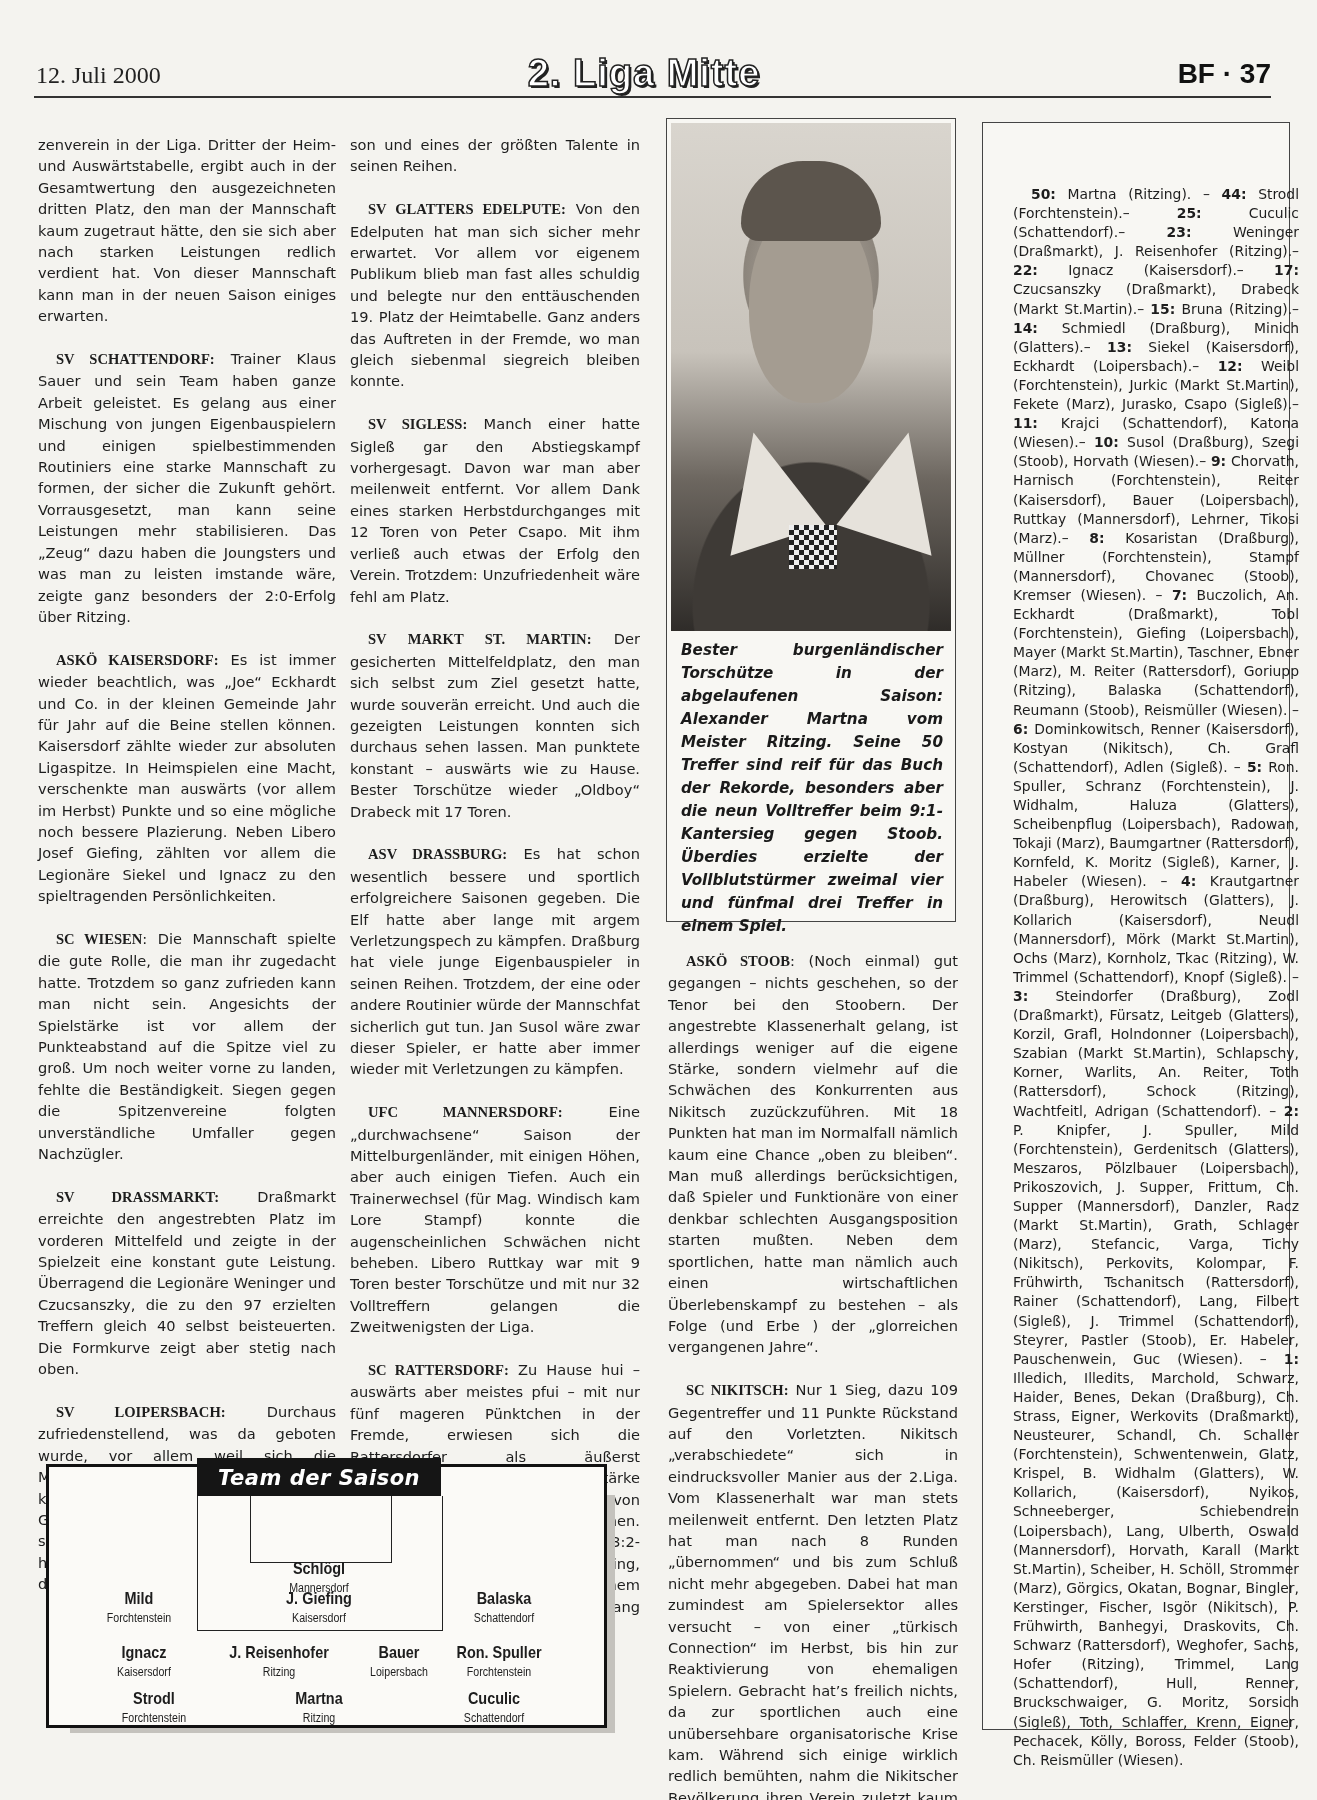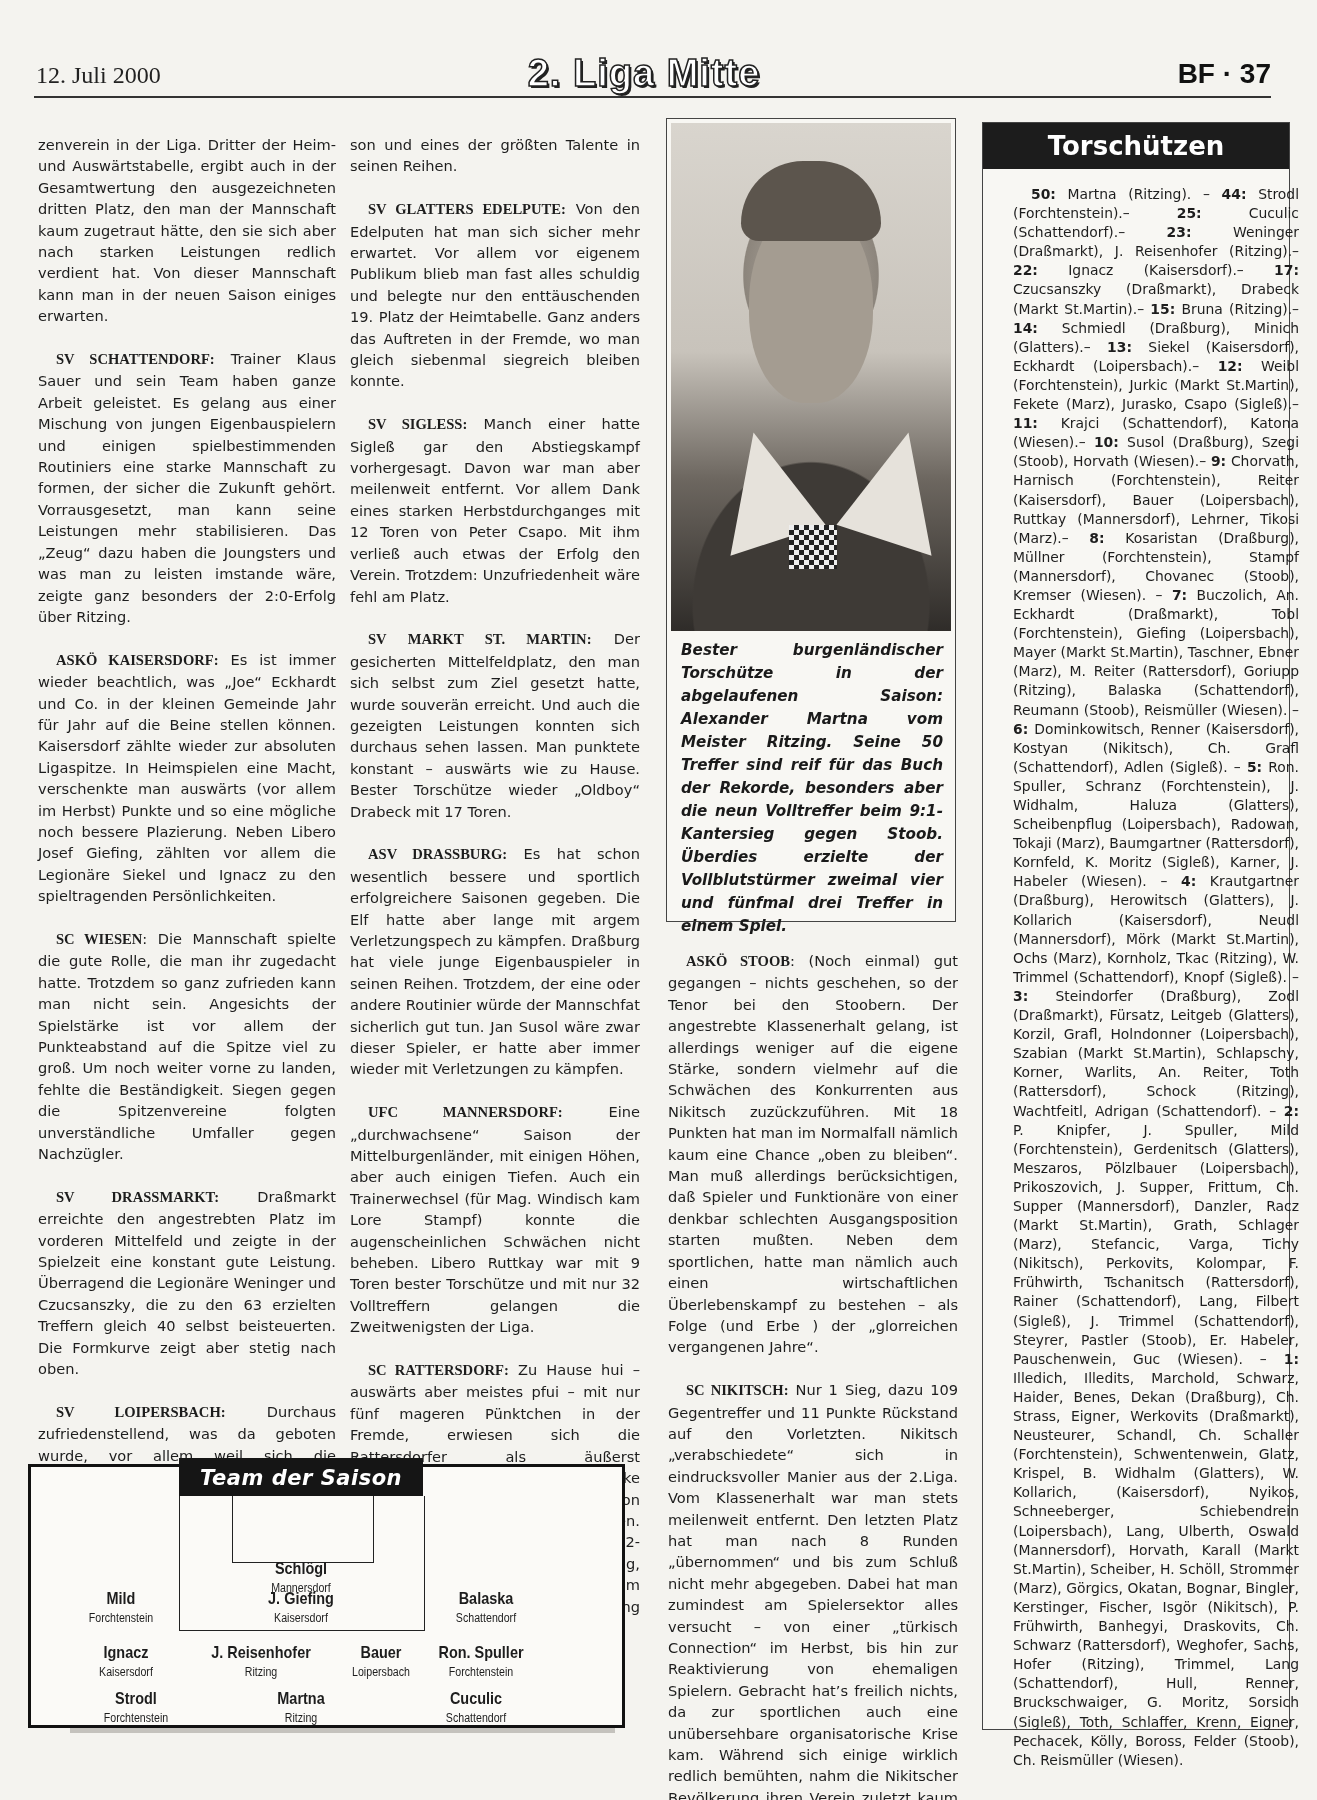--- a/index.html
+++ b/index.html
@@ -46,21 +46,21 @@
     font-family: "DejaVu Sans", sans-serif; font-style: italic; font-weight: bold; font-size: 15.2px; line-height: 23px;
     text-align: justify; color: #1a1a1a;
   }
 
   .ts-box { position: absolute; left: 982px; top: 122px; width: 306px; height: 1606px; border: 1.5px solid #444; background: #f8f7f3; }
   .ts-head { position: absolute; left: 0; top: 0; width: 306px; height: 46px; background: #1c1c1c; color: #fff; font-family: "DejaVu Sans", sans-serif; font-weight: bold; font-size: 26px; line-height: 46px; text-align: center; }
   .ts-body { position: absolute; left: 10px; top: 62px; width: 286px; font-size: 13.9px; line-height: 19.1px; text-align: justify; text-indent: 18px; margin-left: 20px; }
   .ts-body b { font-weight: bold; }
 
   .team-shadow { position: absolute; left: 70px; top: 1495px; width: 545px; height: 238px; background: #c4c2bd; }
-  .team-box { position: absolute; left: 28px; top: 1464px; width: 555px; height: 258px; border: 3px solid #111; background: #fbfaf7; padding-left: 36px; }
+  .team-box { position: absolute; left: 46px; top: 1464px; width: 555px; height: 258px; border: 3px solid #111; background: #fbfaf7; }
   .team-head { position: absolute; left: 148px; top: -9px; width: 244px; height: 38px; background: #151515; color: #fff;
     font-family: "DejaVu Sans", sans-serif; font-style: italic; font-weight: bold; font-size: 21px; line-height: 40px; text-align: center; letter-spacing: 0.5px; }
   .pen-area { position: absolute; left: 148px; top: 29px; width: 244px; height: 134px; border: 1.5px solid #222; border-top: none; }
   .goal-area { position: absolute; left: 52px; top: 0; width: 140px; height: 66px; border: 1.5px solid #222; border-top: none; }
   .player { position: absolute; width: 160px; text-align: center; font-family: "Liberation Sans", sans-serif; }
   .player .pn { font-weight: bold; font-size: 17px; line-height: 20px; transform: scaleX(0.85); }
   .player .pc { font-size: 12.5px; line-height: 18px; transform: scaleX(0.85); }
 </style>
 </head>
 <body>
@@ -68,21 +68,21 @@
 <div class="hdr-date">12. Juli 2000</div>
 <div class="hdr-title">2. Liga Mitte</div>
 <div class="hdr-page">BF · 37</div>
 <div class="hdr-rule"></div>
 
 <div class="col" id="col1">
   <p>zenverein in der Liga. Dritter der Heim- und Auswärtstabelle, ergibt auch in der Gesamtwertung den ausgezeichneten dritten Platz, den man der Mannschaft kaum zugetraut hätte, den sie sich aber nach starken Leistungen redlich verdient hat. Von dieser Mannschaft kann man in der neuen Saison einiges erwarten.</p>
   <p class="ind"><b>SV SCHATTENDORF:</b><span> Trainer Klaus Sauer und sein Team haben ganze Arbeit geleistet. Es gelang aus einer Mischung von jungen Eigenbauspielern und einigen spielbestimmenden Routiniers eine starke Mannschaft zu formen, der sicher die Zukunft gehört. Vorrausgesetzt, man kann seine Leistungen mehr stabilisieren. Das „Zeug“ dazu haben die Joungsters und was man zu leisten imstande wäre, zeigte ganz besonders der 2:0-Erfolg über Ritzing.</span></p>
   <p class="ind"><b>ASKÖ KAISERSDORF:</b><span> Es ist immer wieder beachtlich, was „Joe“ Eckhardt und Co. in der kleinen Gemeinde Jahr für Jahr auf die Beine stellen können. Kaisersdorf zählte wieder zur absoluten Ligaspitze. In Heimspielen eine Macht, verschenkte man auswärts (vor allem im Herbst) Punkte und so eine mögliche noch bessere Plazierung. Neben Libero Josef Giefing, zählten vor allem die Legionäre Siekel und Ignacz zu den spieltragenden Persönlichkeiten.</span></p>
   <p class="ind"><b>SC WIESEN</b><span>: Die Mannschaft spielte die gute Rolle, die man ihr zugedacht hatte. Trotzdem so ganz zufrieden kann man nicht sein. Angesichts der Spielstärke ist vor allem der Punkteabstand auf die Spitze viel zu groß. Um noch weiter vorne zu landen, fehlte die Beständigkeit. Siegen gegen die Spitzenvereine folgten unverständliche Umfaller gegen Nachzügler.</span></p>
-  <p class="ind"><b>SV DRASSMARKT:</b><span> Draßmarkt erreichte den angestrebten Platz im vorderen Mittelfeld und zeigte in der Spielzeit eine konstant gute Leistung. Überragend die Legionäre Weninger und Czucsanszky, die zu den 63 erzielten Treffern gleich 40 selbst beisteuerten. Die Formkurve zeigt aber stetig nach oben.</span></p>
+  <p class="ind"><b>SV DRASSMARKT:</b><span> Draßmarkt erreichte den angestrebten Platz im vorderen Mittelfeld und zeigte in der Spielzeit eine konstant gute Leistung. Überragend die Legionäre Weninger und Czucsanszky, die zu den 97 erzielten Treffern gleich 40 selbst beisteuerten. Die Formkurve zeigt aber stetig nach oben.</span></p>
   <p class="ind"><b>SV LOIPERSBACH:</b><span> Durchaus zufriedenstellend, was da geboten wurde, vor allem weil sich die Mannschaft kontinuierlich steigern konnte. Der lange Ausfall von Goalgetter Eckhardt konnte anfangs nur schwer verkraftet werden, dafür aber hat man mit dem jungen Mario Bauer die Entdeckung der Sai-</span></p>
 </div>
 
 <div class="col" id="col2">
   <p>son und eines der größten Talente in seinen Reihen.</p>
   <p class="ind"><b>SV GLATTERS EDELPUTE:</b><span> Von den Edelputen hat man sich sicher mehr erwartet. Vor allem vor eigenem Publikum blieb man fast alles schuldig und belegte nur den enttäuschenden 19. Platz der Heimtabelle. Ganz anders das Auftreten in der Fremde, wo man gleich siebenmal siegreich bleiben konnte.</span></p>
   <p class="ind"><b>SV SIGLESS:</b><span> Manch einer hatte Sigleß gar den Abstiegskampf vorhergesagt. Davon war man aber meilenweit entfernt. Vor allem Dank eines starken Herbstdurchganges mit 12 Toren von Peter Csapo. Mit ihm verließ auch etwas der Erfolg den Verein. Trotzdem: Unzufriedenheit wäre fehl am Platz.</span></p>
   <p class="ind"><b>SV MARKT ST. MARTIN:</b><span> Der gesicherten Mittelfeldplatz, den man sich selbst zum Ziel gesetzt hatte, wurde souverän erreicht. Und auch die gezeigten Leistungen konnten sich durchaus sehen lassen. Man punktete konstant – auswärts wie zu Hause. Bester Torschütze wieder „Oldboy“ Drabeck mit 17 Toren.</span></p>
   <p class="ind"><b>ASV DRASSBURG:</b><span> Es hat schon wesentlich bessere und sportlich erfolgreichere Saisonen gegeben. Die Elf hatte aber lange mit argem Verletzungspech zu kämpfen. Draßburg hat viele junge Eigenbauspieler in seinen Reihen. Trotzdem, der eine oder andere Routinier würde der Mannschfat sicherlich gut tun. Jan Susol wäre zwar dieser Spieler, er hatte aber immer wieder mit Verletzungen zu kämpfen.</span></p>
   <p class="ind"><b>UFC MANNERSDORF:</b><span> Eine „durchwachsene“ Saison der Mittelburgenländer, mit einigen Höhen, aber auch einigen Tiefen. Auch ein Trainerwechsel (für Mag. Windisch kam Lore Stampf) konnte die augenscheinlichen Schwächen nicht beheben. Libero Ruttkay war mit 9 Toren bester Torschütze und mit nur 32 Volltreffern gelangen die Zweitwenigsten der Liga.</span></p>
@@ -99,21 +99,20 @@
   </div>
   <div class="caption">Bester burgenländischer Torschütze in der abgelaufenen Saison: Alexander Martna vom Meister Ritzing. Seine 50 Treffer sind reif für das Buch der Rekorde, besonders aber die neun Volltreffer beim 9:1-Kantersieg gegen Stoob. Überdies erzielte der Vollblutstürmer zweimal vier und fünfmal drei Treffer in einem Spiel.</div>
 </div>
 
 <div class="col" id="col3">
   <p class="ind"><b>ASKÖ STOOB</b><span>: (Noch einmal) gut gegangen – nichts geschehen, so der Tenor bei den Stoobern. Der angestrebte Klassenerhalt gelang, ist allerdings weniger auf die eigene Stärke, sondern vielmehr auf die Schwächen des Konkurrenten aus Nikitsch zuzückzuführen. Mit 18 Punkten hat man im Normalfall nämlich kaum eine Chance „oben zu bleiben“. Man muß allerdings berücksichtigen, daß Spieler und Funktionäre von einer denkbar schlechten Ausgangsposition starten mußten. Neben dem sportlichen, hatte man nämlich auch einen wirtschaftlichen Überlebenskampf zu bestehen – als Folge (und Erbe ) der „glorreichen vergangenen Jahre“.</span></p>
   <p class="ind"><b>SC NIKITSCH:</b><span> Nur 1 Sieg, dazu 109 Gegentreffer und 11 Punkte Rückstand auf den Vorletzten. Nikitsch „verabschiedete“ sich in eindrucksvoller Manier aus der 2.Liga. Vom Klassenerhalt war man stets meilenweit entfernt. Den letzten Platz hat man nach 8 Runden „übernommen“ und bis zum Schluß nicht mehr abgegeben. Dabei hat man zumindest am Spielersektor alles versucht – von einer „türkisch Connection“ im Herbst, bis hin zur Reaktivierung von ehemaligen Spielern. Gebracht hat’s freilich nichts, da zur sportlichen auch eine unübersehbare organisatorische Krise kam. Während sich einige wirklich redlich bemühten, nahm die Nikitscher Bevölkerung ihren Verein zuletzt kaum noch wahr. In der 1.Klasse hat man jetzt die Möglichkeit für einen Neuanfang.</span></p>
 </div>
 
 <div class="ts-box">
-  <div class="ts-head">Torschützen</div>
   <div class="ts-body" id="ts-body"><b>50:</b><span> Martna (Ritzing). – </span><b>44:</b><span> Strodl (Forchtenstein).– </span><b>25:</b><span> Cuculic (Schattendorf).– </span><b>23:</b><span> Weninger (Draßmarkt), J. Reisenhofer (Ritzing).– </span><b>22:</b><span> Ignacz (Kaisersdorf).– </span><b>17:</b><span> Czucsanszky (Draßmarkt), Drabeck (Markt St.Martin).– </span><b>15:</b><span> Bruna (Ritzing).– </span><b>14:</b><span> Schmiedl (Draßburg), Minich (Glatters).– </span><b>13:</b><span> Siekel (Kaisersdorf), Eckhardt (Loipersbach).– </span><b>12:</b><span> Weibl (Forchtenstein), Jurkic (Markt St.Martin), Fekete (Marz), Jurasko, Csapo (Sigleß).– </span><b>11:</b><span> Krajci (Schattendorf), Katona (Wiesen).– </span><b>10:</b><span> Susol (Draßburg), Szegi (Stoob), Horvath (Wiesen).– </span><b>9:</b><span> Chorvath, Harnisch (Forchtenstein), Reiter (Kaisersdorf), Bauer (Loipersbach), Ruttkay (Mannersdorf), Lehrner, Tikosi (Marz).– </span><b>8:</b><span> Kosaristan (Draßburg), Müllner (Forchtenstein), Stampf (Mannersdorf), Chovanec (Stoob), Kremser (Wiesen). – </span><b>7:</b><span> Buczolich, An. Eckhardt (Draßmarkt), Tobl (Forchtenstein), Giefing (Loipersbach), Mayer (Markt St.Martin), Taschner, Ebner (Marz), M. Reiter (Rattersdorf), Goriupp (Ritzing), Balaska (Schattendorf), Reumann (Stoob), Reismüller (Wiesen). – </span><b>6:</b><span> Dominkowitsch, Renner (Kaisersdorf), Kostyan (Nikitsch), Ch. Grafl (Schattendorf), Adlen (Sigleß). – </span><b>5:</b><span> Ron. Spuller, Schranz (Forchtenstein), J. Widhalm, Haluza (Glatters), Scheibenpflug (Loipersbach), Radowan, Tokaji (Marz), Baumgartner (Rattersdorf), Kornfeld, K. Moritz (Sigleß), Karner, J. Habeler (Wiesen). – </span><b>4:</b><span> Krautgartner (Draßburg), Herowitsch (Glatters), J. Kollarich (Kaisersdorf), Neudl (Mannersdorf), Mörk (Markt St.Martin), Ochs (Marz), Kornholz, Tkac (Ritzing), W. Trimmel (Schattendorf), Knopf (Sigleß). – </span><b>3:</b><span> Steindorfer (Draßburg), Zodl (Draßmarkt), Fürsatz, Leitgeb (Glatters), Korzil, Grafl, Holndonner (Loipersbach), Szabian (Markt St.Martin), Schlapschy, Korner, Warlits, An. Reiter, Toth (Rattersdorf), Schock (Ritzing), Wachtfeitl, Adrigan (Schattendorf). – </span><b>2:</b><span> P. Knipfer, J. Spuller, Mild (Forchtenstein), Gerdenitsch (Glatters), Meszaros, Pölzlbauer (Loipersbach), Prikoszovich, J. Supper, Frittum, Ch. Supper (Mannersdorf), Danzler, Racz (Markt St.Martin), Grath, Schlager (Marz), Stefancic, Varga, Tichy (Nikitsch), Perkovits, Kolompar, F. Frühwirth, Tschanitsch (Rattersdorf), Rainer (Schattendorf), Lang, Filbert (Sigleß), J. Trimmel (Schattendorf), Steyrer, Pastler (Stoob), Er. Habeler, Pauschenwein, Guc (Wiesen). – </span><b>1:</b><span> Illedich, Illedits, Marchold, Schwarz, Haider, Benes, Dekan (Draßburg), Ch. Strass, Eigner, Werkovits (Draßmarkt), Neusteurer, Schandl, Ch. Schaller (Forchtenstein), Schwentenwein, Glatz, Krispel, B. Widhalm (Glatters), W. Kollarich, (Kaisersdorf), Nyikos, Schneeberger, Schiebendrein (Loipersbach), Lang, Ulberth, Oswald (Mannersdorf), Horvath, Karall (Markt St.Martin), Scheiber, H. Schöll, Strommer (Marz), Görgics, Okatan, Bognar, Bingler, Kerstinger, Fischer, Isgör (Nikitsch), P. Frühwirth, Banhegyi, Draskovits, Ch. Schwarz (Rattersdorf), Weghofer, Sachs, Hofer (Ritzing), Trimmel, Lang (Schattendorf), Hull, Renner, Bruckschwaiger, G. Moritz, Sorsich (Sigleß), Toth, Schlaffer, Krenn, Eigner, Pechacek, Kölly, Boross, Felder (Stoob), Ch. Reismüller (Wiesen).</span></div>
 </div>
 
 <div class="team-shadow"></div>
 <div class="team-box">
   <div class="pen-area">
     <div class="goal-area"></div>
   </div>
   <div class="team-head">Team der Saison</div>
   <div id="team-players">

